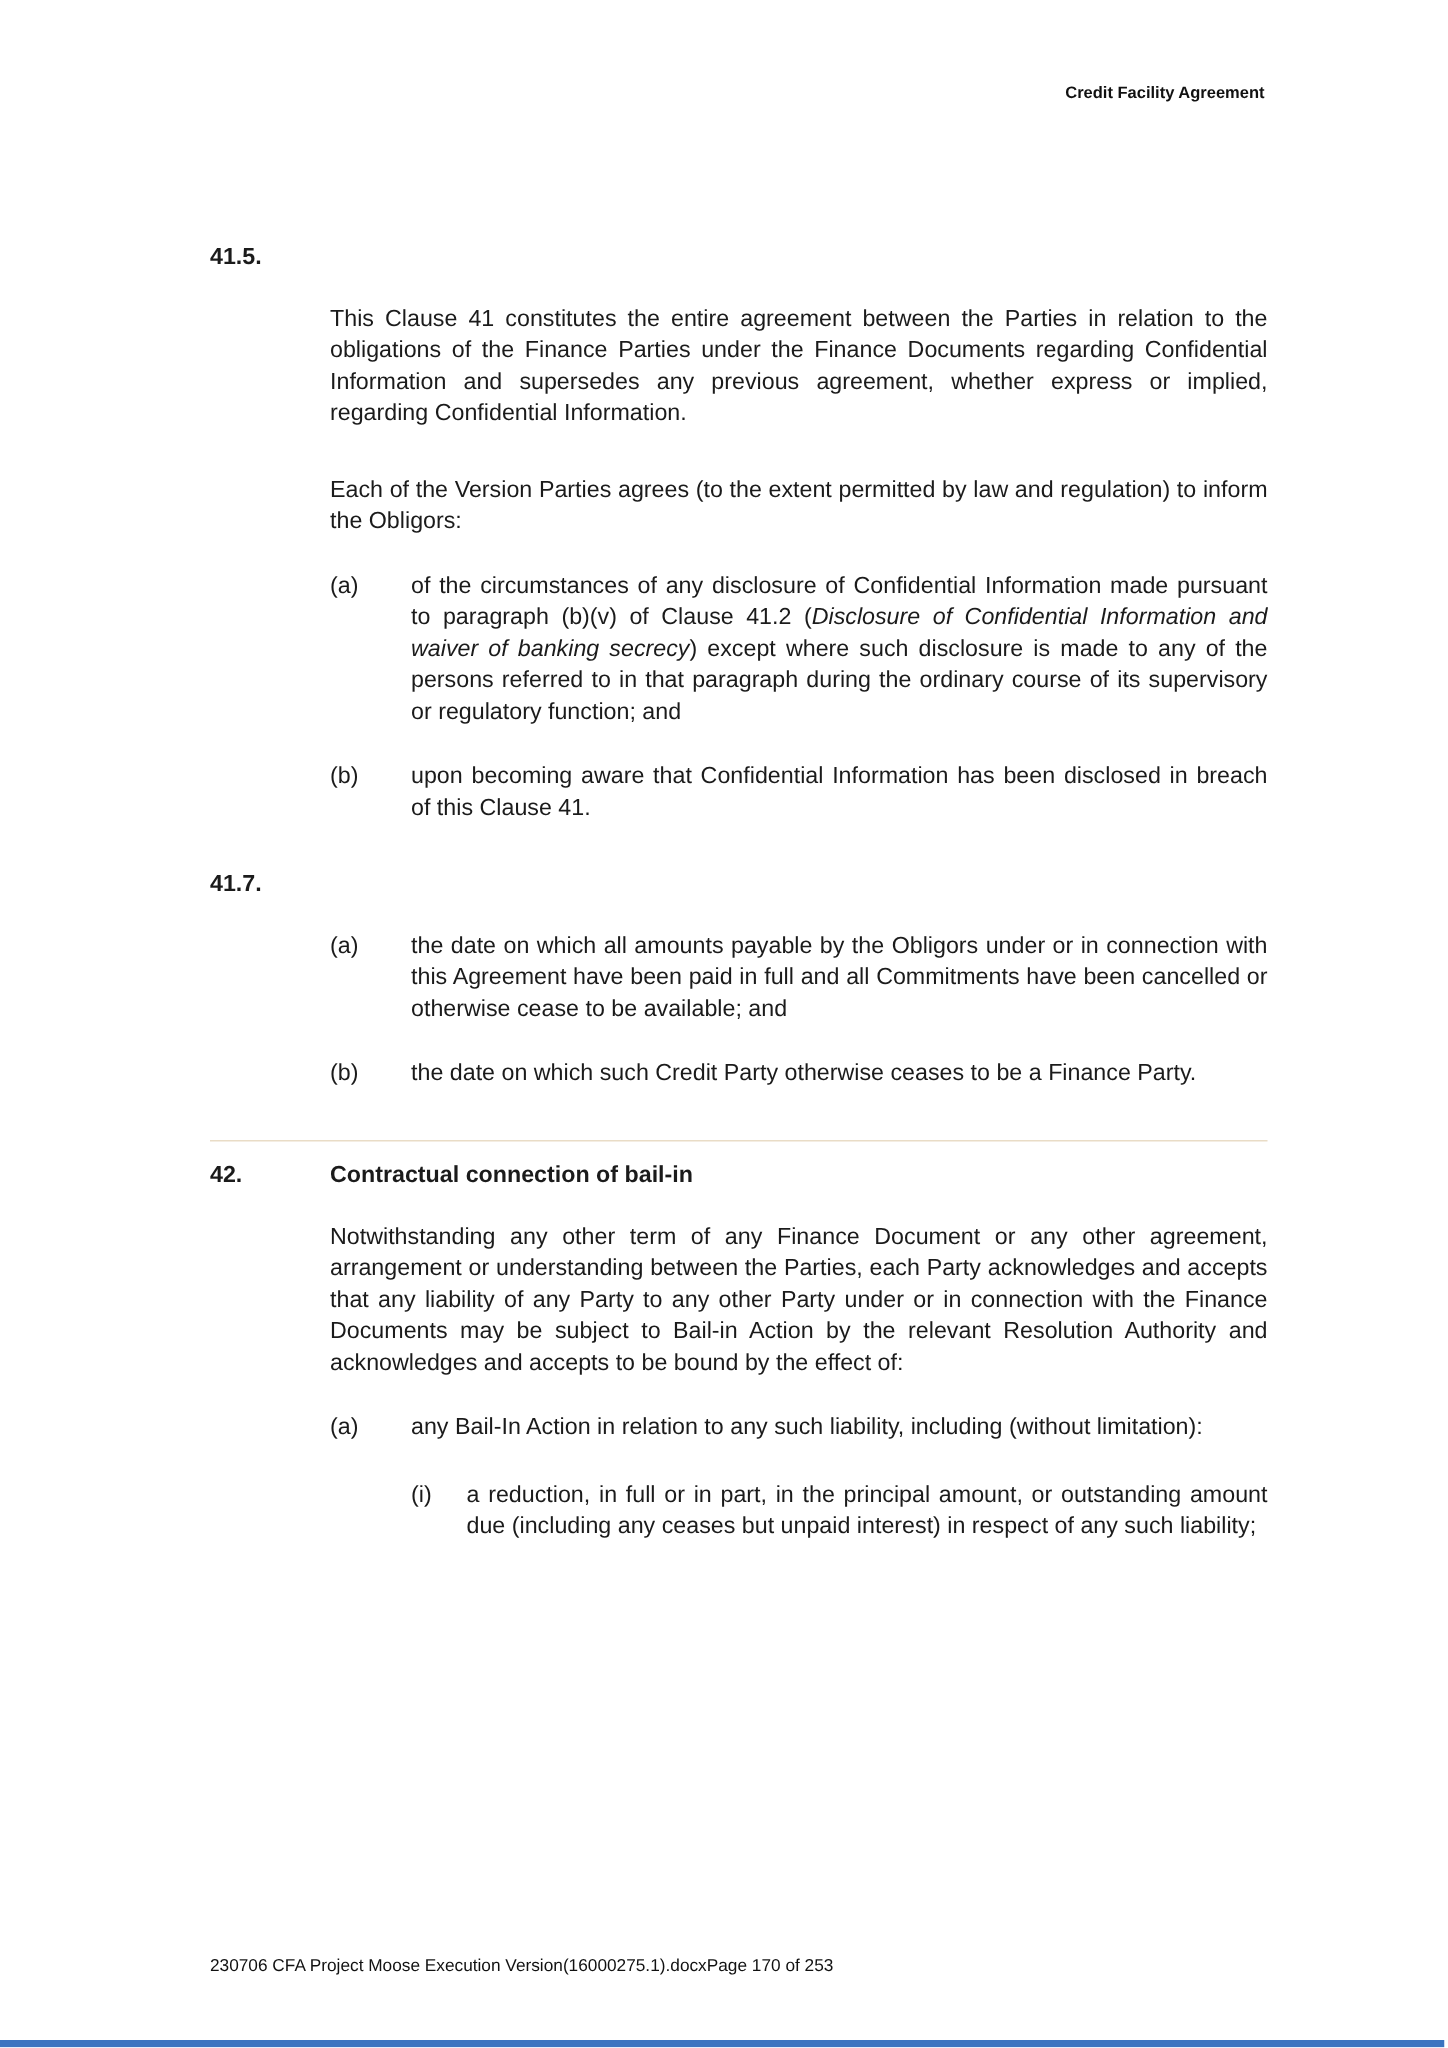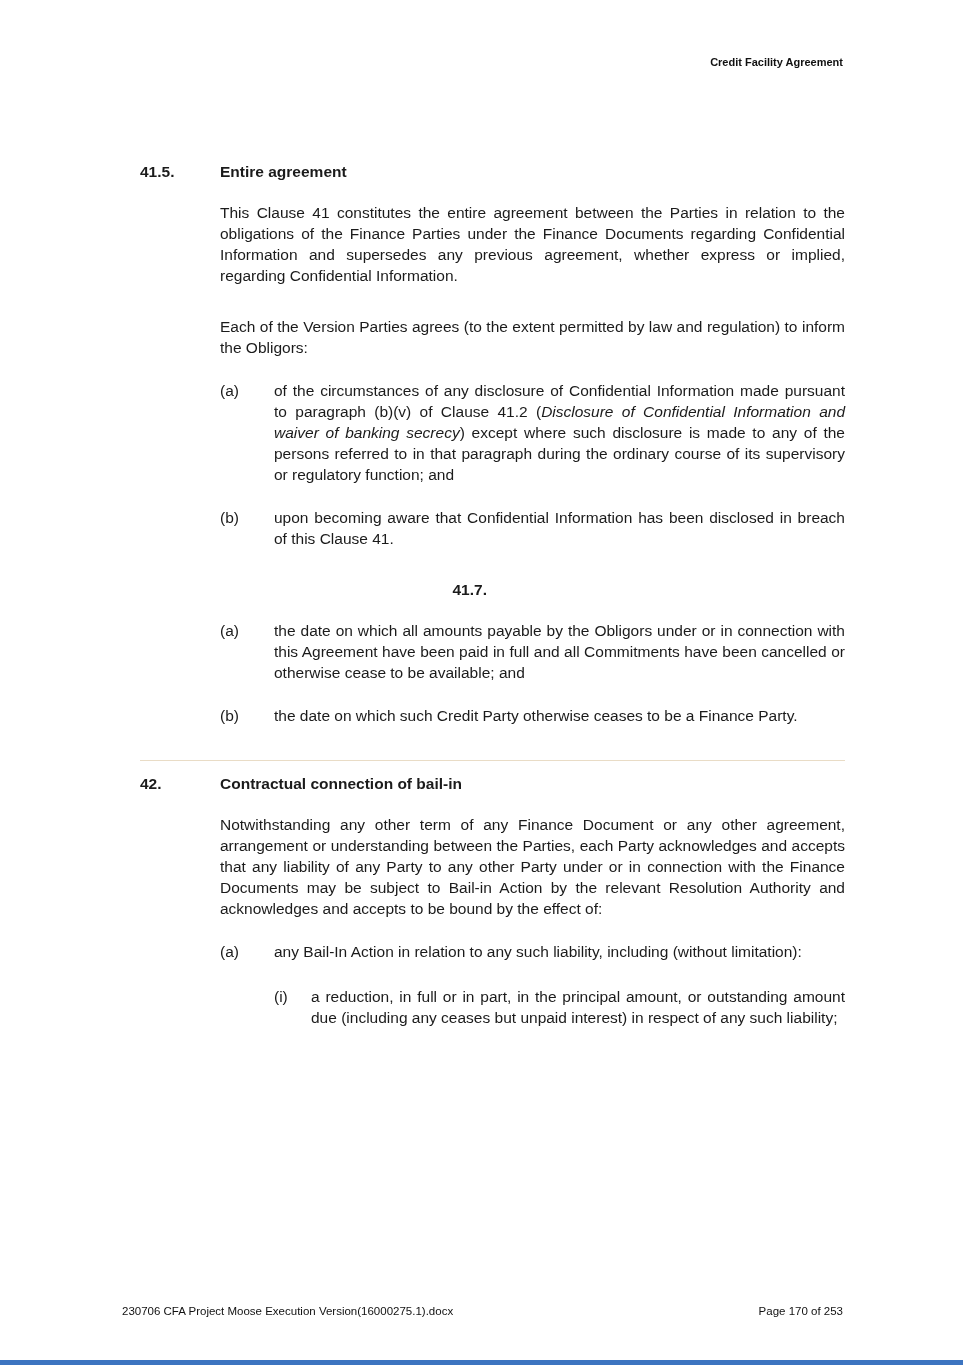--- a/index.html
+++ b/index.html
@@ -27,21 +27,20 @@
     left: 140px;
     width: 705px;
     font-size: 15.5px;
     line-height: 21px;
   }
   .section { margin-bottom: 30px; }
   .heading-row {
     display: flex;
     margin-bottom: 20px;
     font-weight: bold;
-    justify-content: center;
   }
   .sec-num { width: 80px; flex-shrink: 0; }
   .sec-heading { flex: 1; }
   .sec-body { margin-left: 80px; }
   .para {
     text-align: justify;
     margin-bottom: 22px;
   }
   .para:last-child { margin-bottom: 0; }
   .sub-item {
@@ -58,25 +57,25 @@
   .subsub-label { width: 37px; flex-shrink: 0; }
   .subsub-text { flex: 1; text-align: justify; }
   em { font-style: italic; }
   .divider {
     height: 1px;
     background: #e9dcc6;
     margin: 34px 0 12px 0;
   }
   .doc-footer {
     position: absolute;
-    left: 122px;
+    left: 140px;
     right: 120px;
     bottom: 48px;
     display: flex;
-    justify-content: space-between;
+    justify-content: flex-start;
     font-size: 11.5px;
     color: #111;
   }
   .bottom-bar {
     position: absolute;
     left: 0; right: 0; bottom: 0;
     height: 5px;
     background: #3c74c0;
   }
 </style>
@@ -87,21 +86,20 @@
 
   <div class="doc-header">
     <span>Credit Facility Agreement</span>
   </div>
 
   <div class="content">
 
     <section class="section">
       <div class="heading-row">
         <span class="sec-num">41.5.</span>
-        <span class="sec-heading">Entire agreement</span>
       </div>
       <div class="sec-body">
         <p class="para">This Clause 41 constitutes the entire agreement between the Parties in relation to the obligations of the Finance Parties under the Finance Documents regarding Confidential Information and supersedes any previous agreement, whether express or implied, regarding Confidential Information.</p>
       </div>
     </section>
 
     <section class="section">
       <div class="sec-body">
         <p class="para">Each of the Version Parties agrees (to the extent permitted by law and regulation) to inform the Obligors:</p>
         <div class="sub-item">

